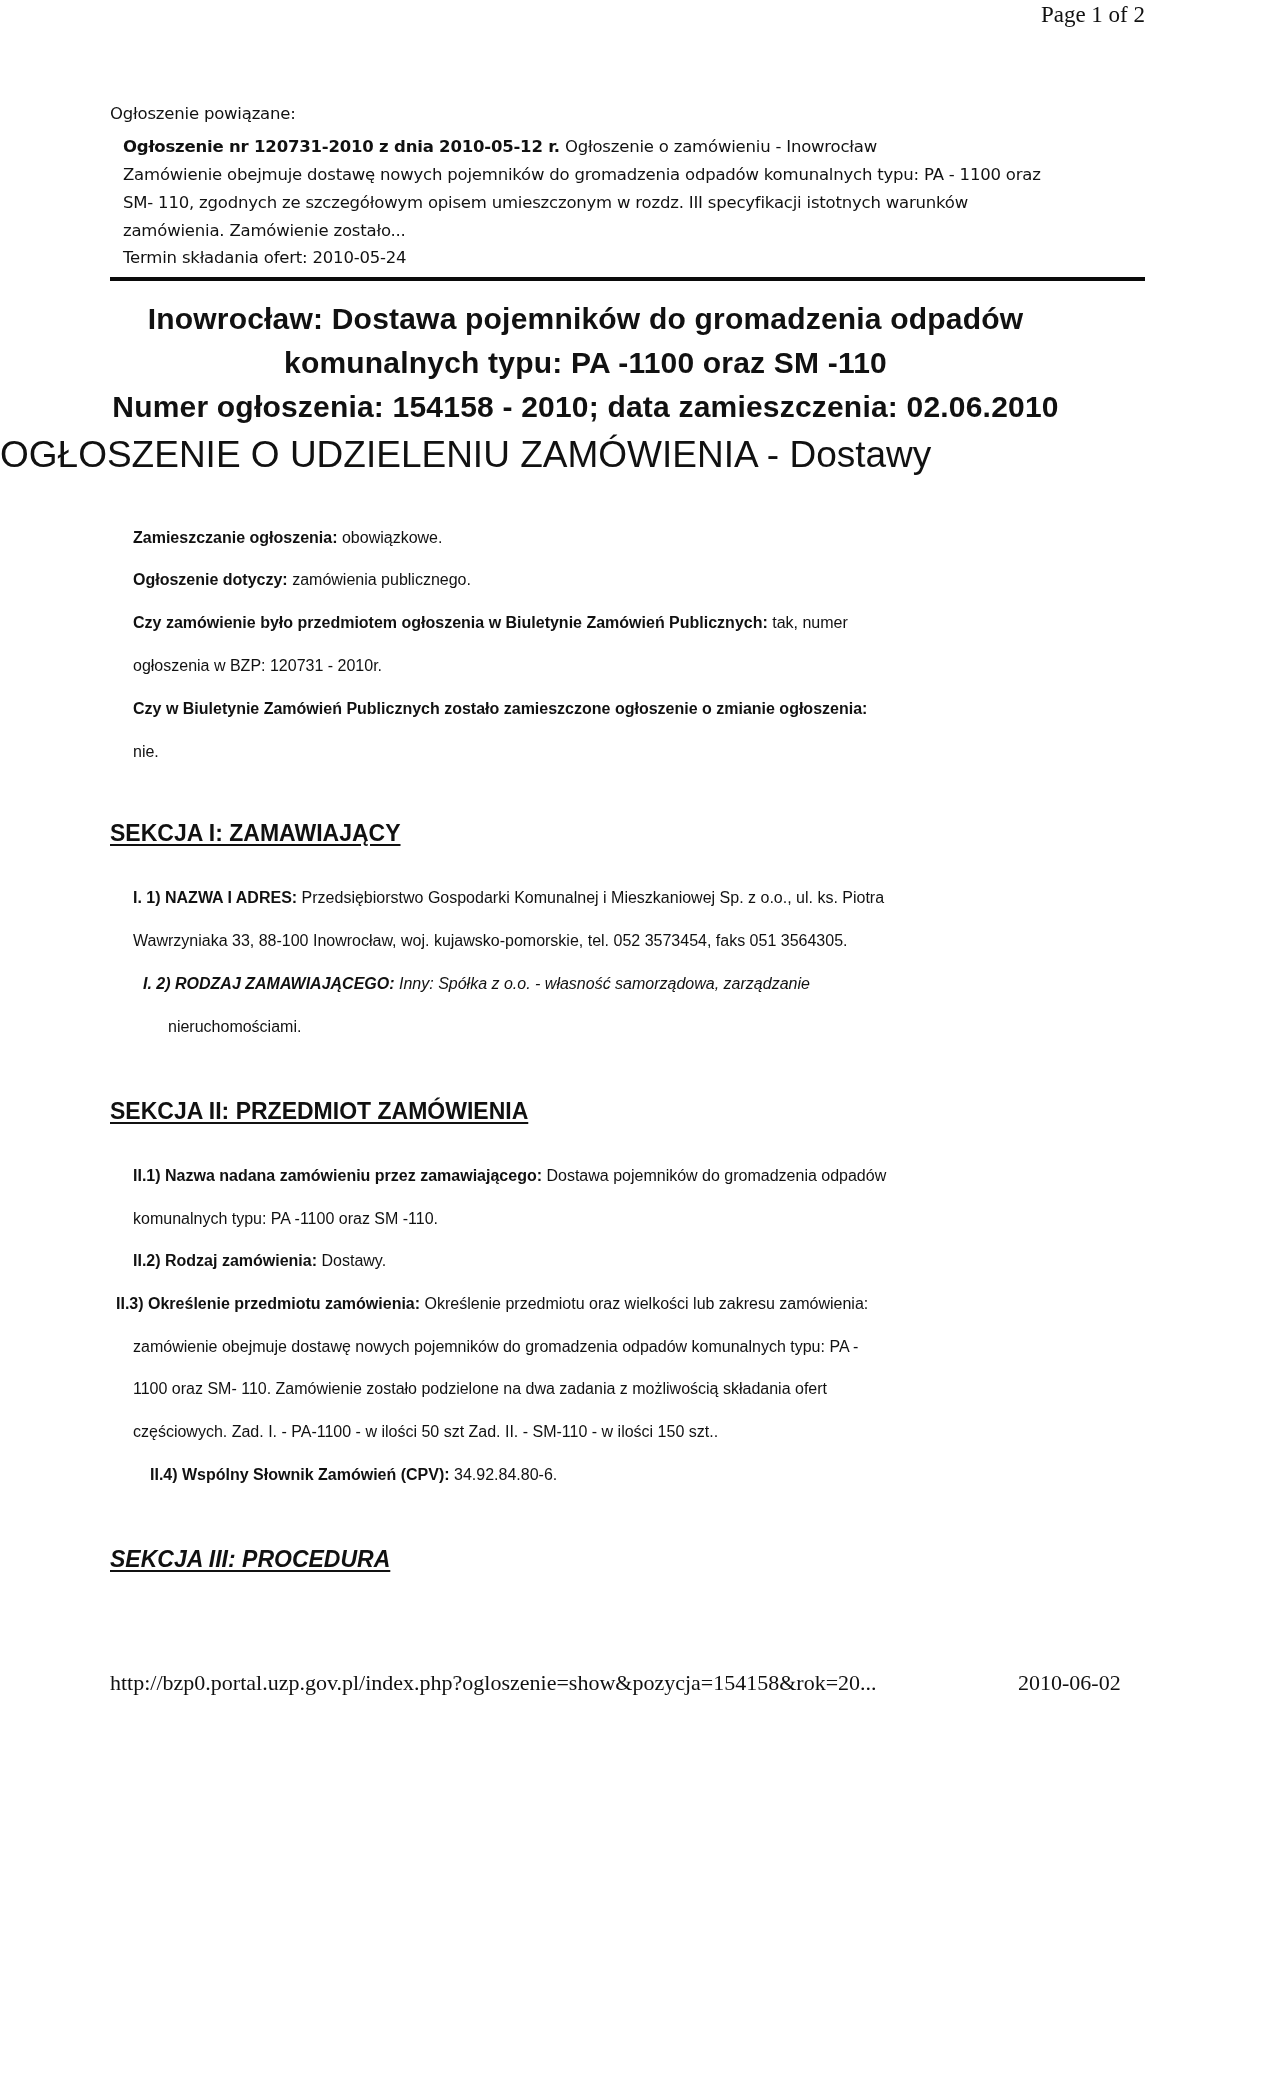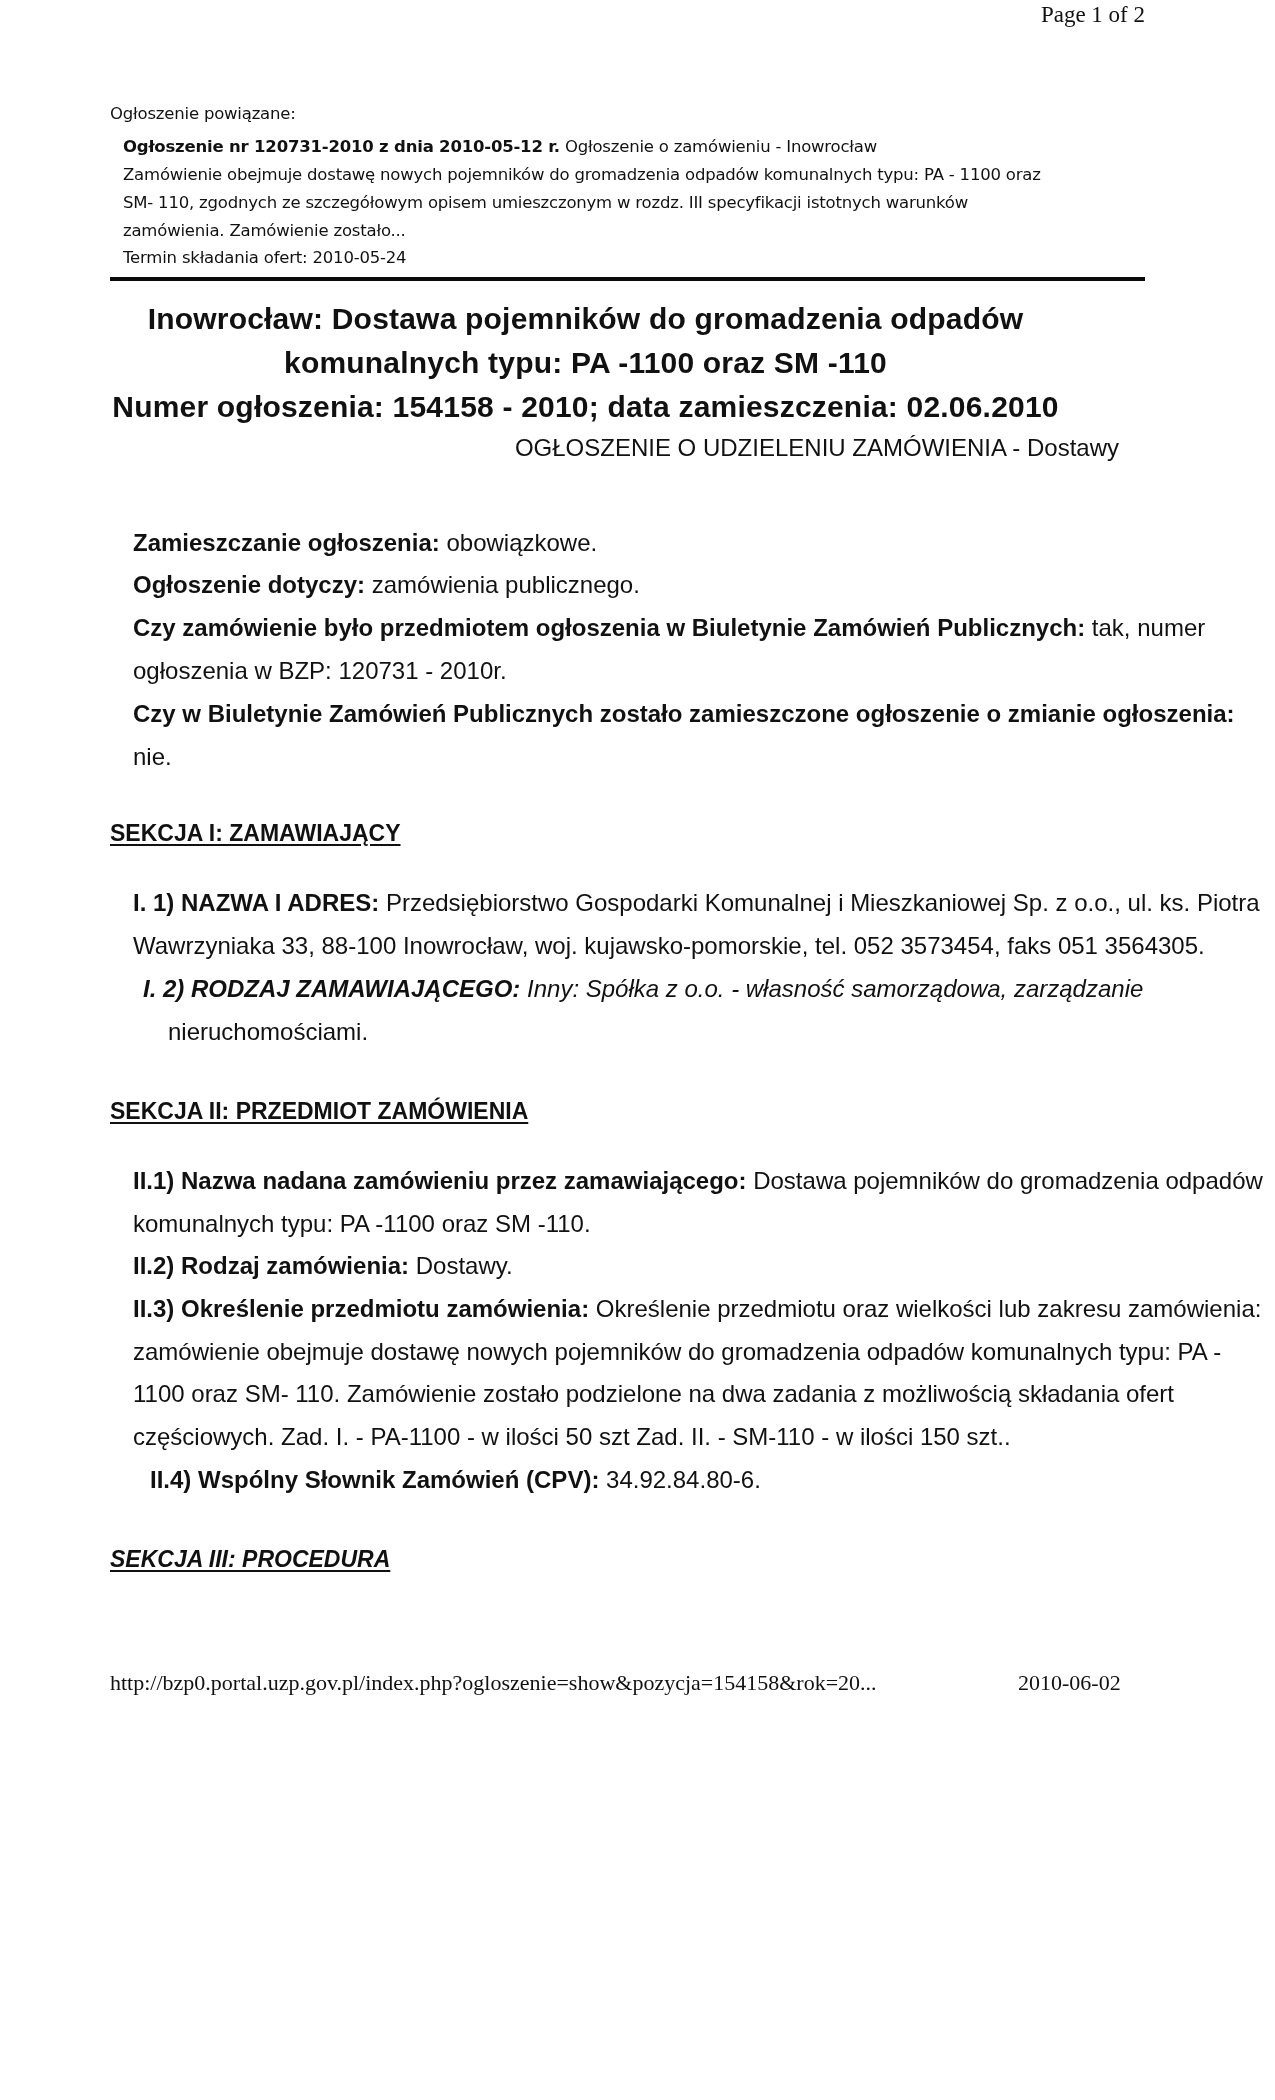--- a/index.html
+++ b/index.html
@@ -4,22 +4,22 @@
 <style>
   html, body { margin:0; padding:0; background:#ffffff; }
   body { width:1275px; height:2100px; position:relative; overflow:hidden; color:#111; }
   .abs { position:absolute; white-space:nowrap; }
   .serif { font-family: "Liberation Serif", "DejaVu Serif", serif; }
   .verd { font-family: "DejaVu Sans", "Liberation Sans", sans-serif; font-size:16.5px; letter-spacing:-0.2px; }
   .sans { font-family: "Liberation Sans", "DejaVu Sans", sans-serif; }
   .page-num { right:130px; top:2px; font-size:23px; }
   .rule { position:absolute; left:110px; top:277px; width:1035px; height:4px; background:#0a0a0a; }
   .title { left:0; width:1171px; text-align:center; font-size:30px; font-weight:bold; letter-spacing:0.2px; }
-  .subtitle { left:0; width:1119px; text-align:right; font-size:24px; font-weight:normal; }
-  .body { font-size:24px; }
+  .subtitle { left:0; width:1119px; text-align:left; font-size:37px; font-weight:normal; }
+  .body { font-size:16px; }
   .body b { font-weight:bold; }
   .sec { font-size:23px; font-weight:bold; text-decoration:underline; text-underline-offset:3px; }
   .footer-url { font-size:22px; }
 </style>
 </head>
 <body>
 
 <div class="abs serif page-num">Page 1 of 2</div>
 
 <div>
@@ -73,21 +73,21 @@
 
 <div>
   <div class="abs sans sec" style="left:110px; top:1098px;">SEKCJA II: PRZEDMIOT ZAMÓWIENIA</div>
   <div class="abs sans body" style="left:133px; top:1167px;">
     <b>II.1) Nazwa nadana zamówieniu przez zamawiającego:</b><span> Dostawa pojemników do gromadzenia odpadów</span>
   </div>
   <div class="abs sans body" style="left:133px; top:1210px;">komunalnych typu: PA -1100 oraz SM -110.</div>
   <div class="abs sans body" style="left:133px; top:1252px;">
     <b>II.2) Rodzaj zamówienia:</b><span> Dostawy.</span>
   </div>
-  <div class="abs sans body" style="left:133px; top:1295px;">
+  <div class="abs sans body" style="left:116px; top:1295px;">
     <b>II.3) Określenie przedmiotu zamówienia:</b><span> Określenie przedmiotu oraz wielkości lub zakresu zamówienia:</span>
   </div>
   <div class="abs sans body" style="left:133px; top:1338px;">zamówienie obejmuje dostawę nowych pojemników do gromadzenia odpadów komunalnych typu: PA -</div>
   <div class="abs sans body" style="left:133px; top:1380px;">1100 oraz SM- 110. Zamówienie zostało podzielone na dwa zadania z możliwością składania ofert</div>
   <div class="abs sans body" style="left:133px; top:1423px;">częściowych. Zad. I. - PA-1100 - w ilości 50 szt Zad. II. - SM-110 - w ilości 150 szt..</div>
   <div class="abs sans body" style="left:150px; top:1466px;">
     <b>II.4) Wspólny Słownik Zamówień (CPV):</b><span> 34.92.84.80-6.</span>
   </div>
 </div>
 

